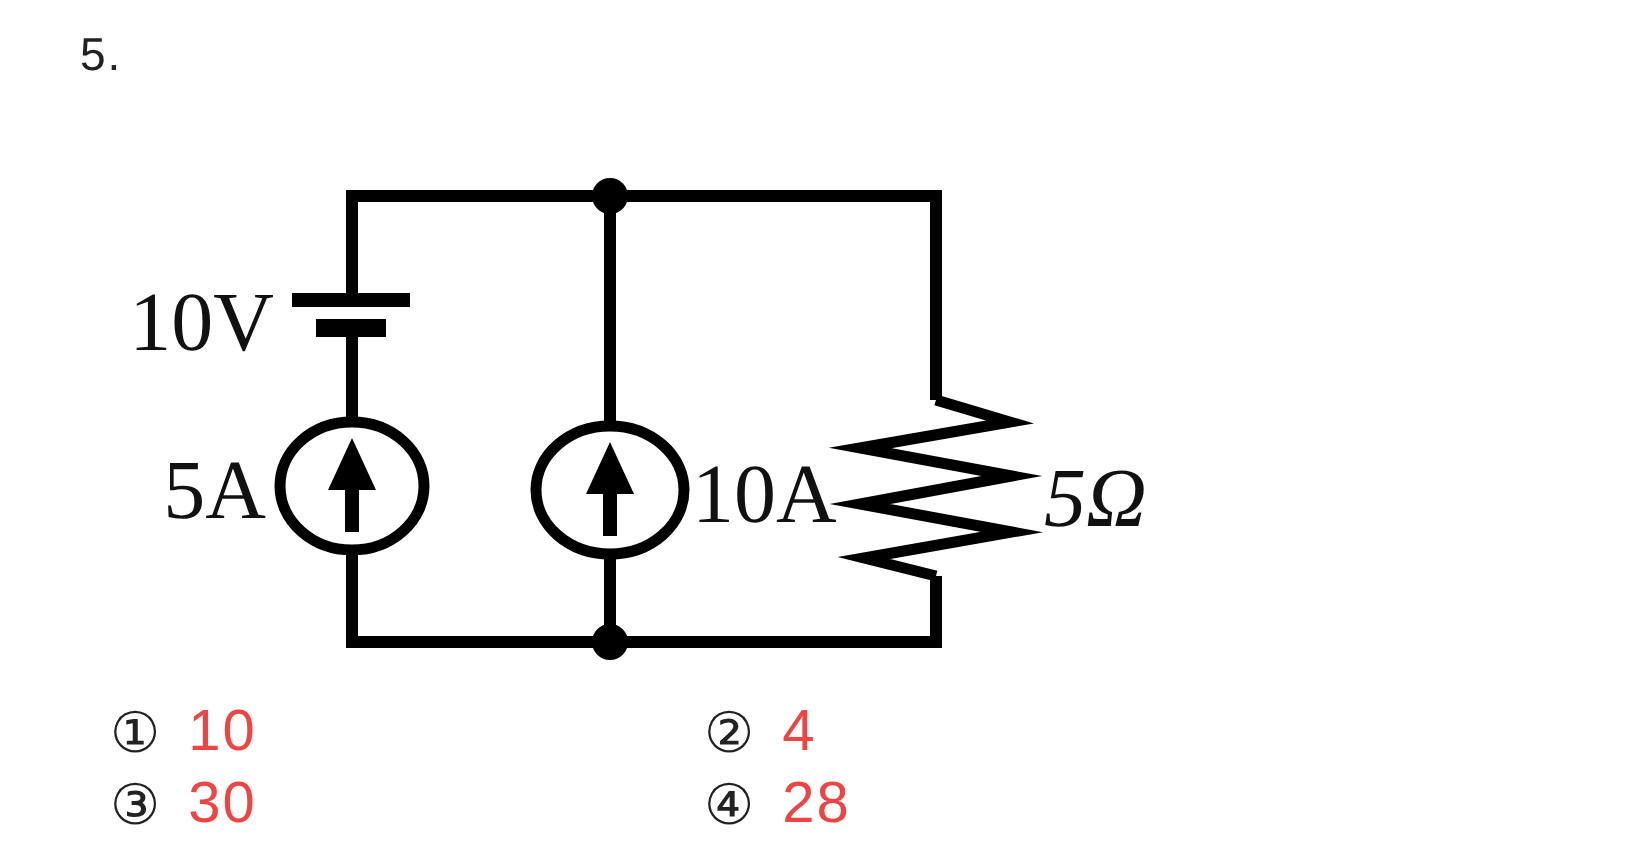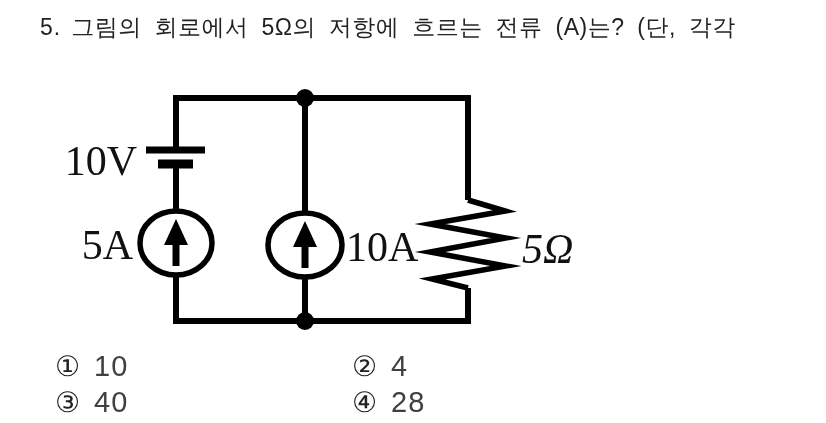--- a/index.html
+++ b/index.html
@@ -69,36 +69,35 @@
   }
   .opt-marker {
     font-size: 28px;
     line-height: 28px;
     color: #222;
   }
   .opt-value {
     font-size: 29px;
     line-height: 29px;
     letter-spacing: 1px;
-    color: #404040;
+    color: #ef4444;
   }
   .opt-1 { left: 55px;  top: 352px; }
   .opt-2 { left: 352px; top: 352px; }
   .opt-3 { left: 55px;  top: 388px; }
   .opt-4 { left: 352px; top: 388px; }
 </style>
 </head>
 <body>
 
 <div class="page">
 
   <div class="question">
     <span class="q-number">5.</span>
     <span class="q-lines">
-      <div class="q-line">그림의 회로에서 5Ω의 저항에 흐르는 전류 (A)는? (단, 각각</div>
     </span>
   </div>
 
   <svg class="circuit" viewBox="0 0 826 423">
 
     <polyline class="wire" points="176,150 176,98 468,98 468,200"></polyline>
     <polyline class="wire" points="176,275 176,321 468,321 468,288"></polyline>
 
     <line class="plate" x1="146" y1="150" x2="205" y2="150" stroke-width="7"></line>
     <line class="plate" x1="158" y1="164" x2="193" y2="164" stroke-width="9"></line>
@@ -128,20 +127,20 @@
   <div class="option opt-1">
     <span class="opt-marker">①</span>
     <span class="opt-value">10</span>
   </div>
   <div class="option opt-2">
     <span class="opt-marker">②</span>
     <span class="opt-value">4</span>
   </div>
   <div class="option opt-3">
     <span class="opt-marker">③</span>
-    <span class="opt-value">40</span>
+    <span class="opt-value">30</span>
   </div>
   <div class="option opt-4">
     <span class="opt-marker">④</span>
     <span class="opt-value">28</span>
   </div>
 
 </div>
 
 </body></html>

